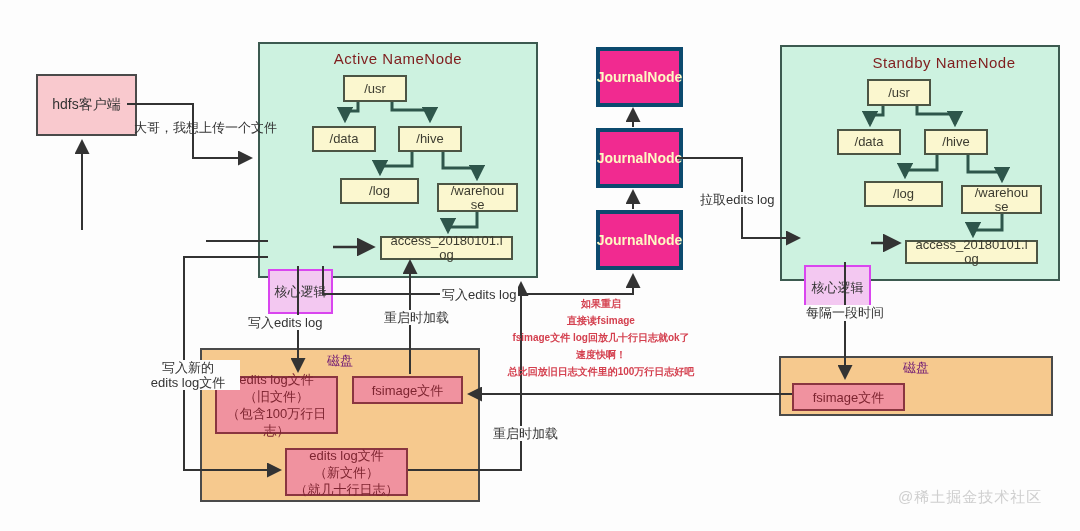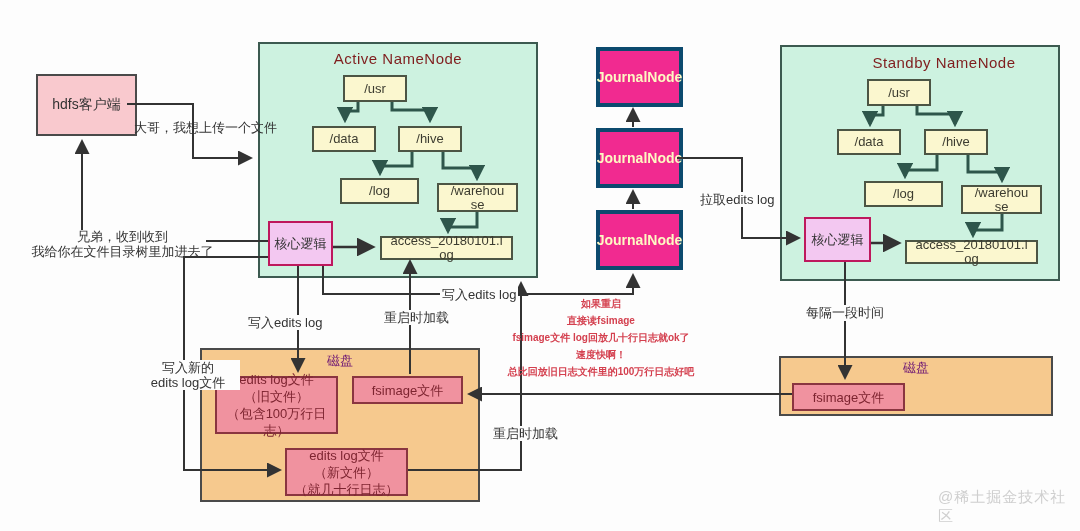--- a/index.html
+++ b/index.html
@@ -7,37 +7,37 @@
     position:relative;width:1080px;height:531px;background:#fdfdfd;overflow:hidden;
     font-family:"Liberation Sans","DejaVu Sans",sans-serif;color:#333;
   }
   .abs{position:absolute;box-sizing:border-box;}
   .nn{background:#cdf2e0;border:2px solid #3c5a50;z-index:1;}
   .nn-title{position:absolute;left:0;right:0;top:8px;text-align:center;
     font-size:15px;color:#7f1d1d;letter-spacing:.5px;z-index:1;}
   .tnode{background:#fbf7cf;border:2px solid #4c5544;display:flex;align-items:center;
     justify-content:center;font-size:13px;color:#3c3c30;z-index:1;text-align:center;
     word-break:break-all;line-height:14px;padding:1px 6px;}
-  .core{background:#f3c8f1;border:2px solid #be185d;display:flex;align-items:center;
-    justify-content:center;font-size:13px;color:#333;z-index:1;}
+  .core{background:#f3c8f1;border:2px solid #d946ef;display:flex;align-items:center;
+    justify-content:center;font-size:13px;color:#333;z-index:1;margin-top:48px;}
   .client{background:#f9c9ce;border:2px solid #4a4a4a;display:flex;align-items:center;
     justify-content:center;font-size:14px;color:#333;z-index:1;}
   .jn{background:#f12a90;border:4px solid #0c4a6e;display:flex;align-items:center;
     justify-content:center;font-size:14px;font-weight:600;color:#fef9c3;z-index:1;margin-left:6px;}
   .disk{background:#f6c98e;border:2px solid #4a4a4a;z-index:1;}
   .disk-title{position:absolute;text-align:center;font-size:13px;color:#701a75;z-index:3;}
   .pfile{background:#f0929f;border:2px solid #8a3540;z-index:1;display:flex;
     flex-direction:column;align-items:center;justify-content:center;
     font-size:13px;color:#7d2430;line-height:17px;text-align:center;}
   .lbl{position:absolute;font-size:13px;color:#333;z-index:3;line-height:15px;}
   .lbl.bg{background:#fdfdfd;padding:0 2px;}
   .center{text-align:center;}
   .annotation{position:absolute;z-index:3;text-align:center;font-size:10px;
     font-weight:700;line-height:17px;}
-  .watermark{position:absolute;z-index:3;font-size:15px;color:#cfcfcf;letter-spacing:1px;margin-left:40px;}
+  .watermark{position:absolute;z-index:3;font-size:15px;color:#cfcfcf;letter-spacing:1px;}
   svg.wires{position:absolute;left:0;top:0;z-index:2;pointer-events:none;}
 </style>
 </head>
 <body>
 
 <div id="stage">
 
   <div class="abs client" style="left:36px;top:74px;width:101px;height:62px">hdfs客户端</div>
 
   <div class="abs nn" style="left:258px;top:42px;width:280px;height:236px"></div>
@@ -119,24 +119,20 @@
       <path d="M883 106 L883 115 L870 115 L870 124" marker-end="url(#ag)"></path>
       <path d="M917 106 L917 114 L955 114 L955 124" marker-end="url(#ag)"></path>
       <path d="M937 155 L937 170 L905 170 L905 176" marker-end="url(#ag)"></path>
       <path d="M968 155 L968 172 L1002 172 L1002 180" marker-end="url(#ag)"></path>
       <path d="M1002 214 L1002 230 L973 230 L973 235" marker-end="url(#ag)"></path>
     </g>
   </svg>
 
   <div class="lbl" style="left:134px;top:120px">大哥，我想上传一个文件</div>
 
-  <div class="lbl center" style="left:30px;top:229px;width:185px">
-    <div>兄弟，收到收到</div>
-    <div>我给你在文件目录树里加进去了</div>
-  </div>
 
   <div class="lbl bg" style="left:246px;top:315px">写入edits log</div>
 
   <div class="lbl bg" style="left:440px;top:287px">写入edits log</div>
 
   <div class="lbl bg center" style="left:136px;top:360px;width:100px">
     <div>写入新的</div>
     <div>edits log文件</div>
   </div>
 

